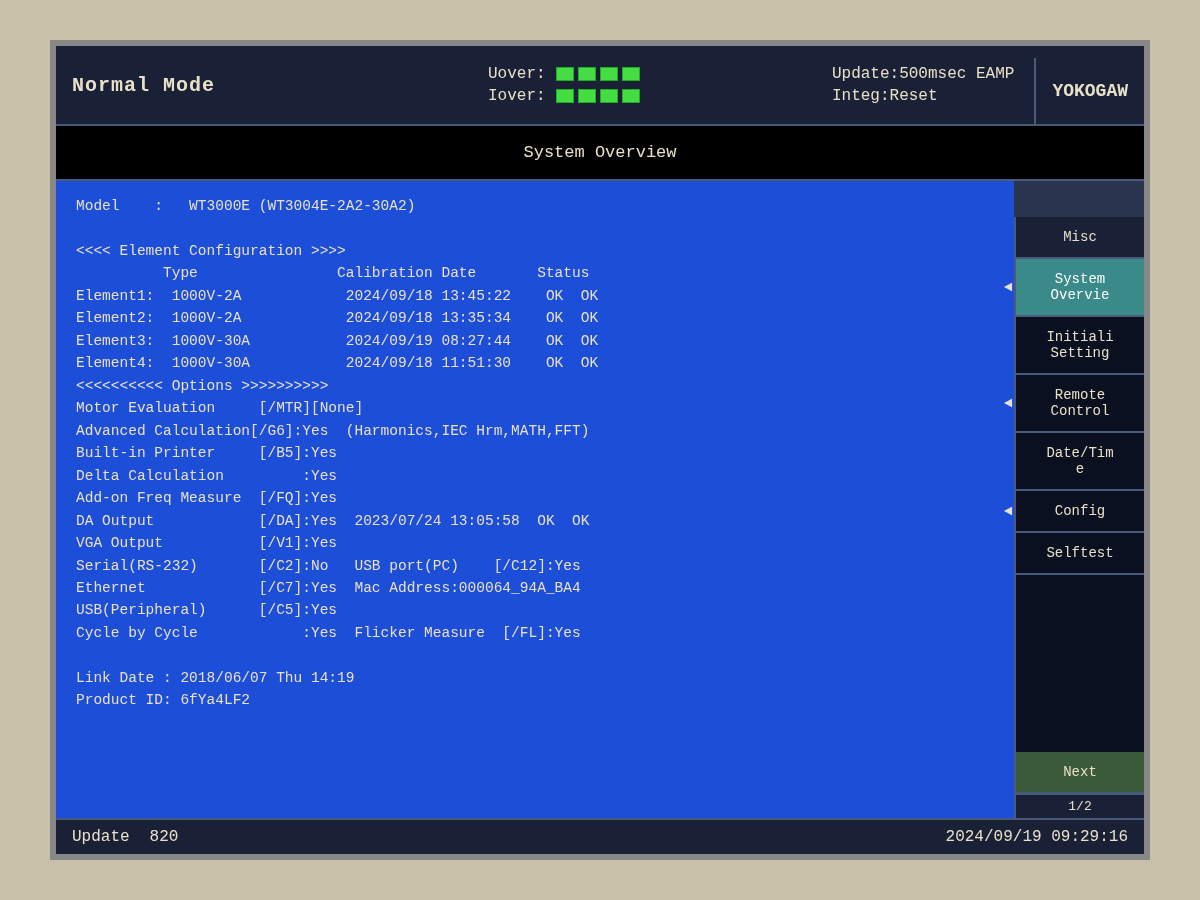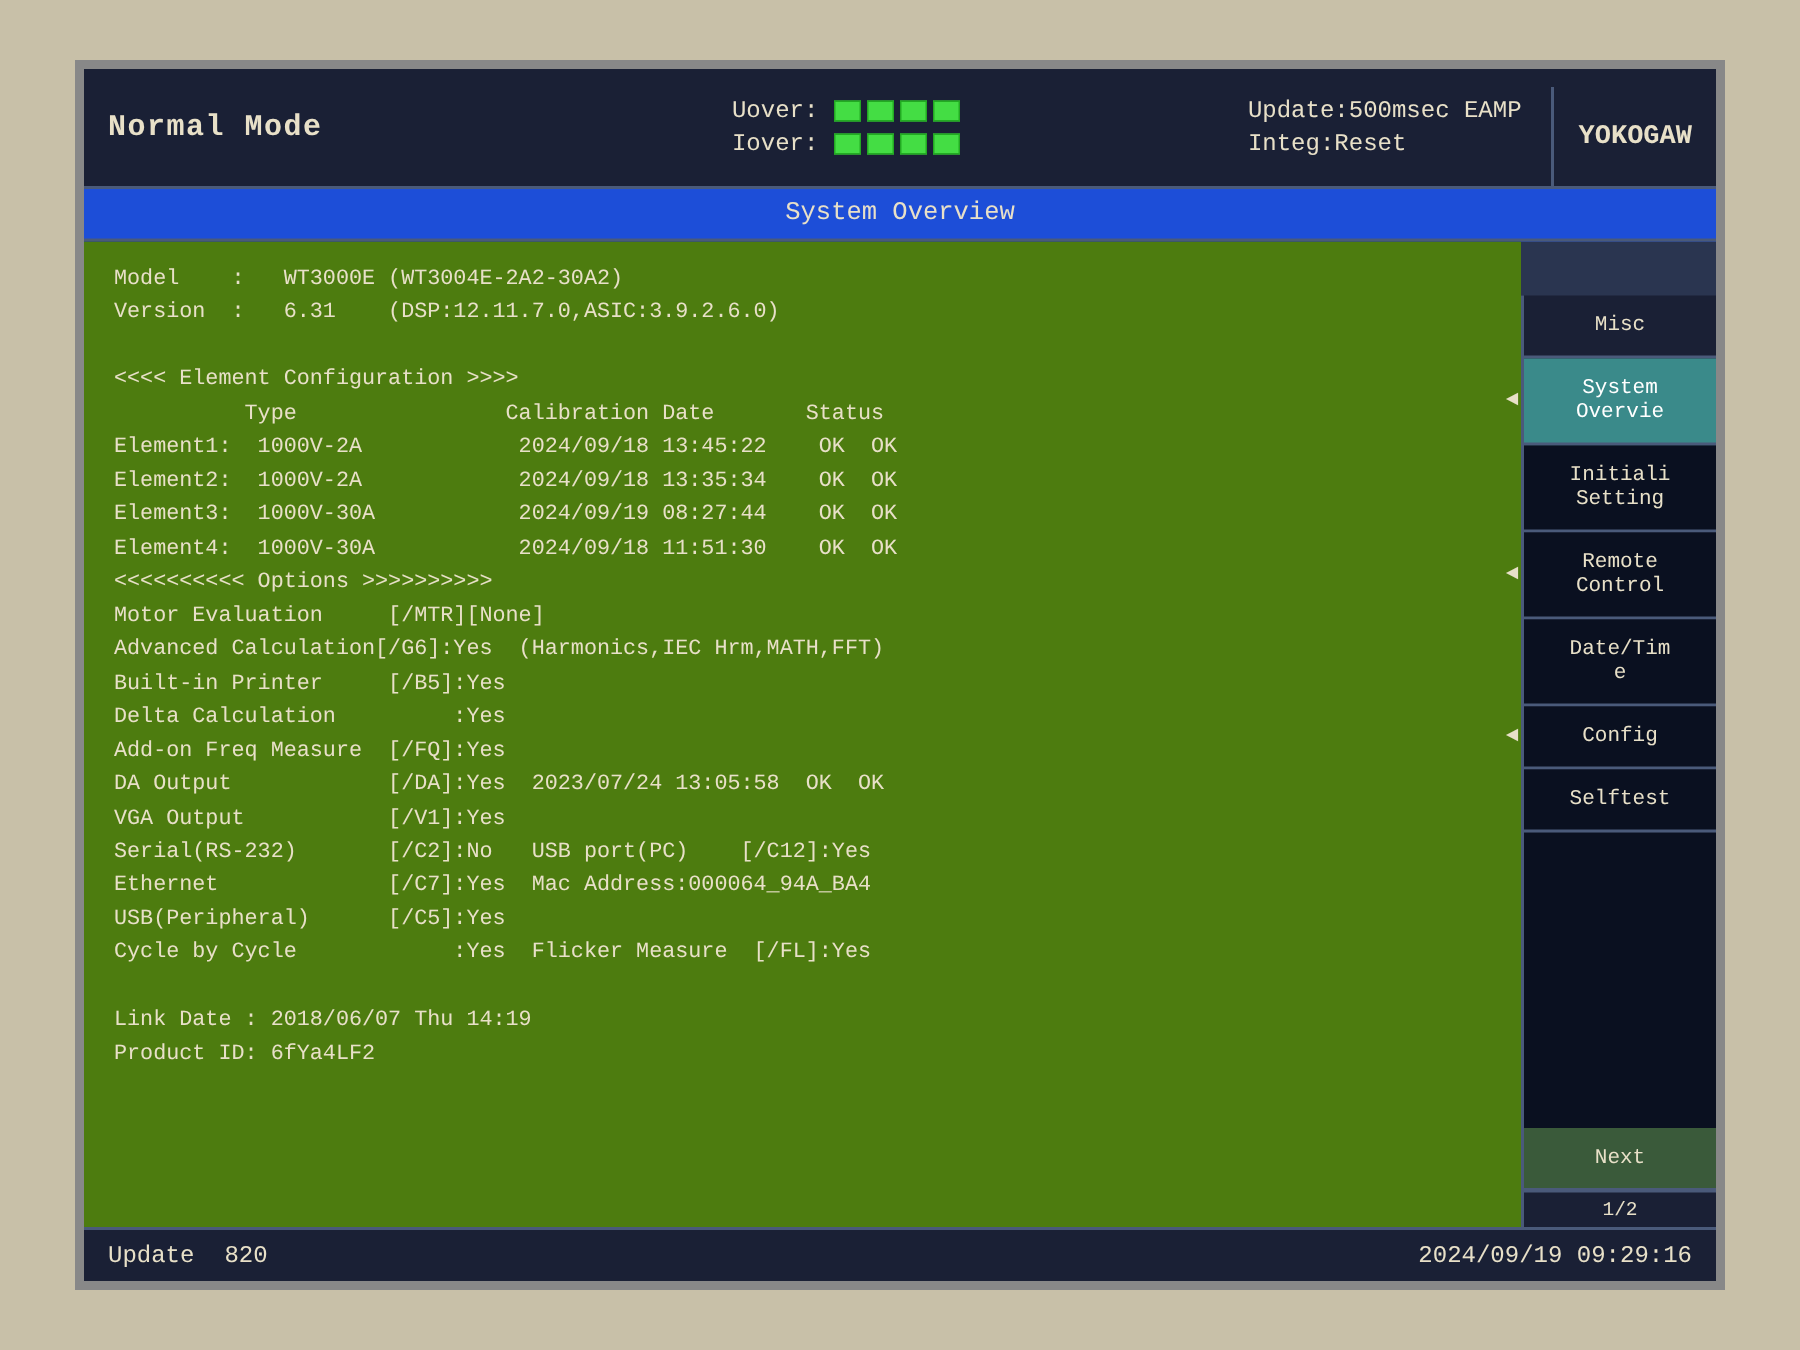--- a/index.html
+++ b/index.html
@@ -101,38 +101,38 @@
       padding: 0 16px;
       color: #e8e0c8;
       font-size: 18px;
       font-weight: bold;
       min-width: 100px;
       border-left: 2px solid #4a5a7a;
       margin-top: 12px;
     }
     
     .sys-title-bar {
-      background: #1d4ed8;
+      background: #000000;
       text-align: center;
       color: #e8e0c8;
       font-size: 17px;
-      padding: 7px 0;
+      padding: 17px 0;
       border-bottom: 2px solid #4a5a7a;
       flex-shrink: 0;
     }
     
     .main-area {
       display: flex;
       flex: 1;
       overflow: hidden;
     }
     
     .content-panel {
       flex: 1;
-      background: #4d7c0f;
+      background: #1d4ed8;
       padding: 14px 20px;
       color: #e8e0c8;
       font-size: 14.5px;
       line-height: 1.55;
       overflow: hidden;
     }
     .content-panel .line {
       white-space: pre;
       font-family: 'Courier New', Courier, monospace;
     }
@@ -243,21 +243,20 @@
     </div>
 
     <div class="sys-title-bar">
       <span>System Overview</span>
     </div>
 
     <div class="main-area">
 
       <div class="content-panel">
         <div class="line">Model    :   WT3000E (WT3004E-2A2-30A2)</div>
-        <div class="line">Version  :   6.31    (DSP:12.11.7.0,ASIC:3.9.2.6.0)</div>
         <div class="line">&nbsp;</div>
         <div class="line">&lt;&lt;&lt;&lt; Element Configuration &gt;&gt;&gt;&gt;</div>
         <div class="line">          Type                Calibration Date       Status</div>
         <div class="line">Element1:  1000V-2A            2024/09/18 13:45:22    OK  OK</div>
         <div class="line">Element2:  1000V-2A            2024/09/18 13:35:34    OK  OK</div>
         <div class="line">Element3:  1000V-30A           2024/09/19 08:27:44    OK  OK</div>
         <div class="line">Element4:  1000V-30A           2024/09/18 11:51:30    OK  OK</div>
         <div class="line">&lt;&lt;&lt;&lt;&lt;&lt;&lt;&lt;&lt;&lt; Options &gt;&gt;&gt;&gt;&gt;&gt;&gt;&gt;&gt;&gt;</div>
         <div class="line">Motor Evaluation     [/MTR][None]</div>
         <div class="line">Advanced Calculation[/G6]:Yes  (Harmonics,IEC Hrm,MATH,FFT)</div>

